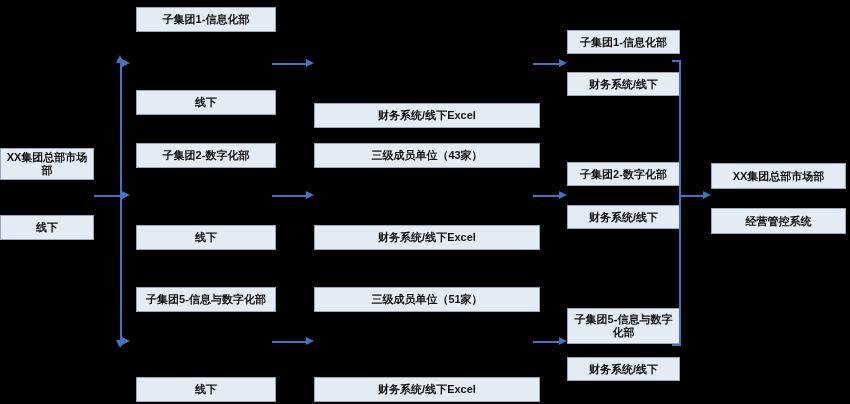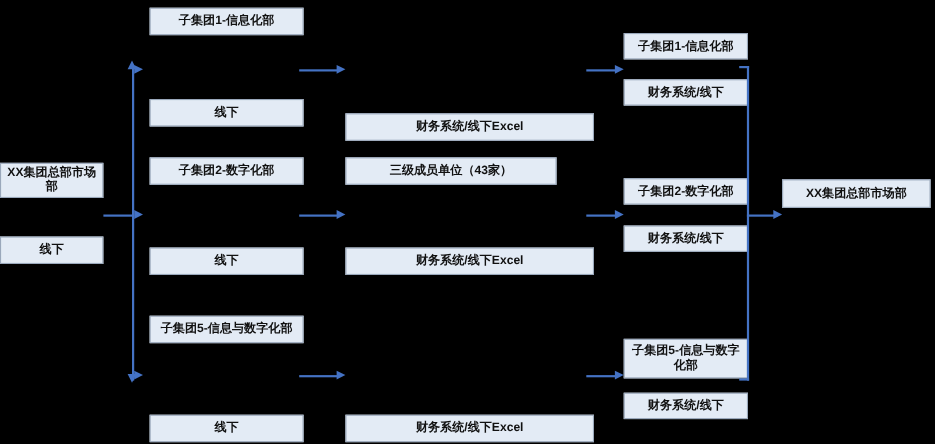--- a/index.html
+++ b/index.html
@@ -87,23 +87,24 @@
   <div class="arrowhead arrow-right" style="left:306px; top:59px;"></div>
 
   <div class="line hline" style="left:272px; top:195px; width:36px;"></div>
   <div class="arrowhead arrow-right" style="left:306px; top:191px;"></div>
 
   <div class="line hline" style="left:272px; top:341px; width:36px;"></div>
   <div class="arrowhead arrow-right" style="left:306px; top:337px;"></div>
 
   <div class="node" style="left:314px; top:103px; width:226px; height:25px;">财务系统/线下Excel</div>
 
-  <div class="node" style="left:314px; top:143px; width:192px; height:25px;">三级成员单位（43家）</div>
+  <div class="node" style="left:314px; top:143px; width:226px; height:25px;">三级成员单位（43家）</div>
   <div class="node" style="left:314px; top:225px; width:226px; height:25px;">财务系统/线下Excel</div>
 
+  <div class="node" style="left:314px; top:287px; width:226px; height:25px;">三级成员单位（51家）</div>
   <div class="node" style="left:314px; top:377px; width:226px; height:25px;">财务系统/线下Excel</div>
 
   <div class="line hline" style="left:533px; top:63px; width:28px;"></div>
   <div class="arrowhead arrow-right" style="left:559px; top:59px;"></div>
 
   <div class="line hline" style="left:533px; top:195px; width:28px;"></div>
   <div class="arrowhead arrow-right" style="left:559px; top:191px;"></div>
 
   <div class="line hline" style="left:533px; top:341px; width:28px;"></div>
   <div class="arrowhead arrow-right" style="left:559px; top:337px;"></div>
@@ -118,14 +119,15 @@
   <div class="node" style="left:567px; top:357px; width:113px; height:24px;">财务系统/线下</div>
 
   <div class="line vline" style="left:679px; top:60px; width:2px; height:286px;"></div>
   <div class="line hline" style="left:672px; top:60px; width:9px;"></div>
   <div class="line hline" style="left:672px; top:344px; width:9px;"></div>
 
   <div class="line hline" style="left:679px; top:195px; width:28px;"></div>
   <div class="arrowhead arrow-right" style="left:703px; top:191px;"></div>
 
   <div class="node" style="left:711px; top:163px; width:135px; height:26px;">XX集团总部市场部</div>
+  <div class="node" style="left:711px; top:208px; width:135px; height:26px;">经营管控系统</div>
 
 </div>
 
 </body></html>

